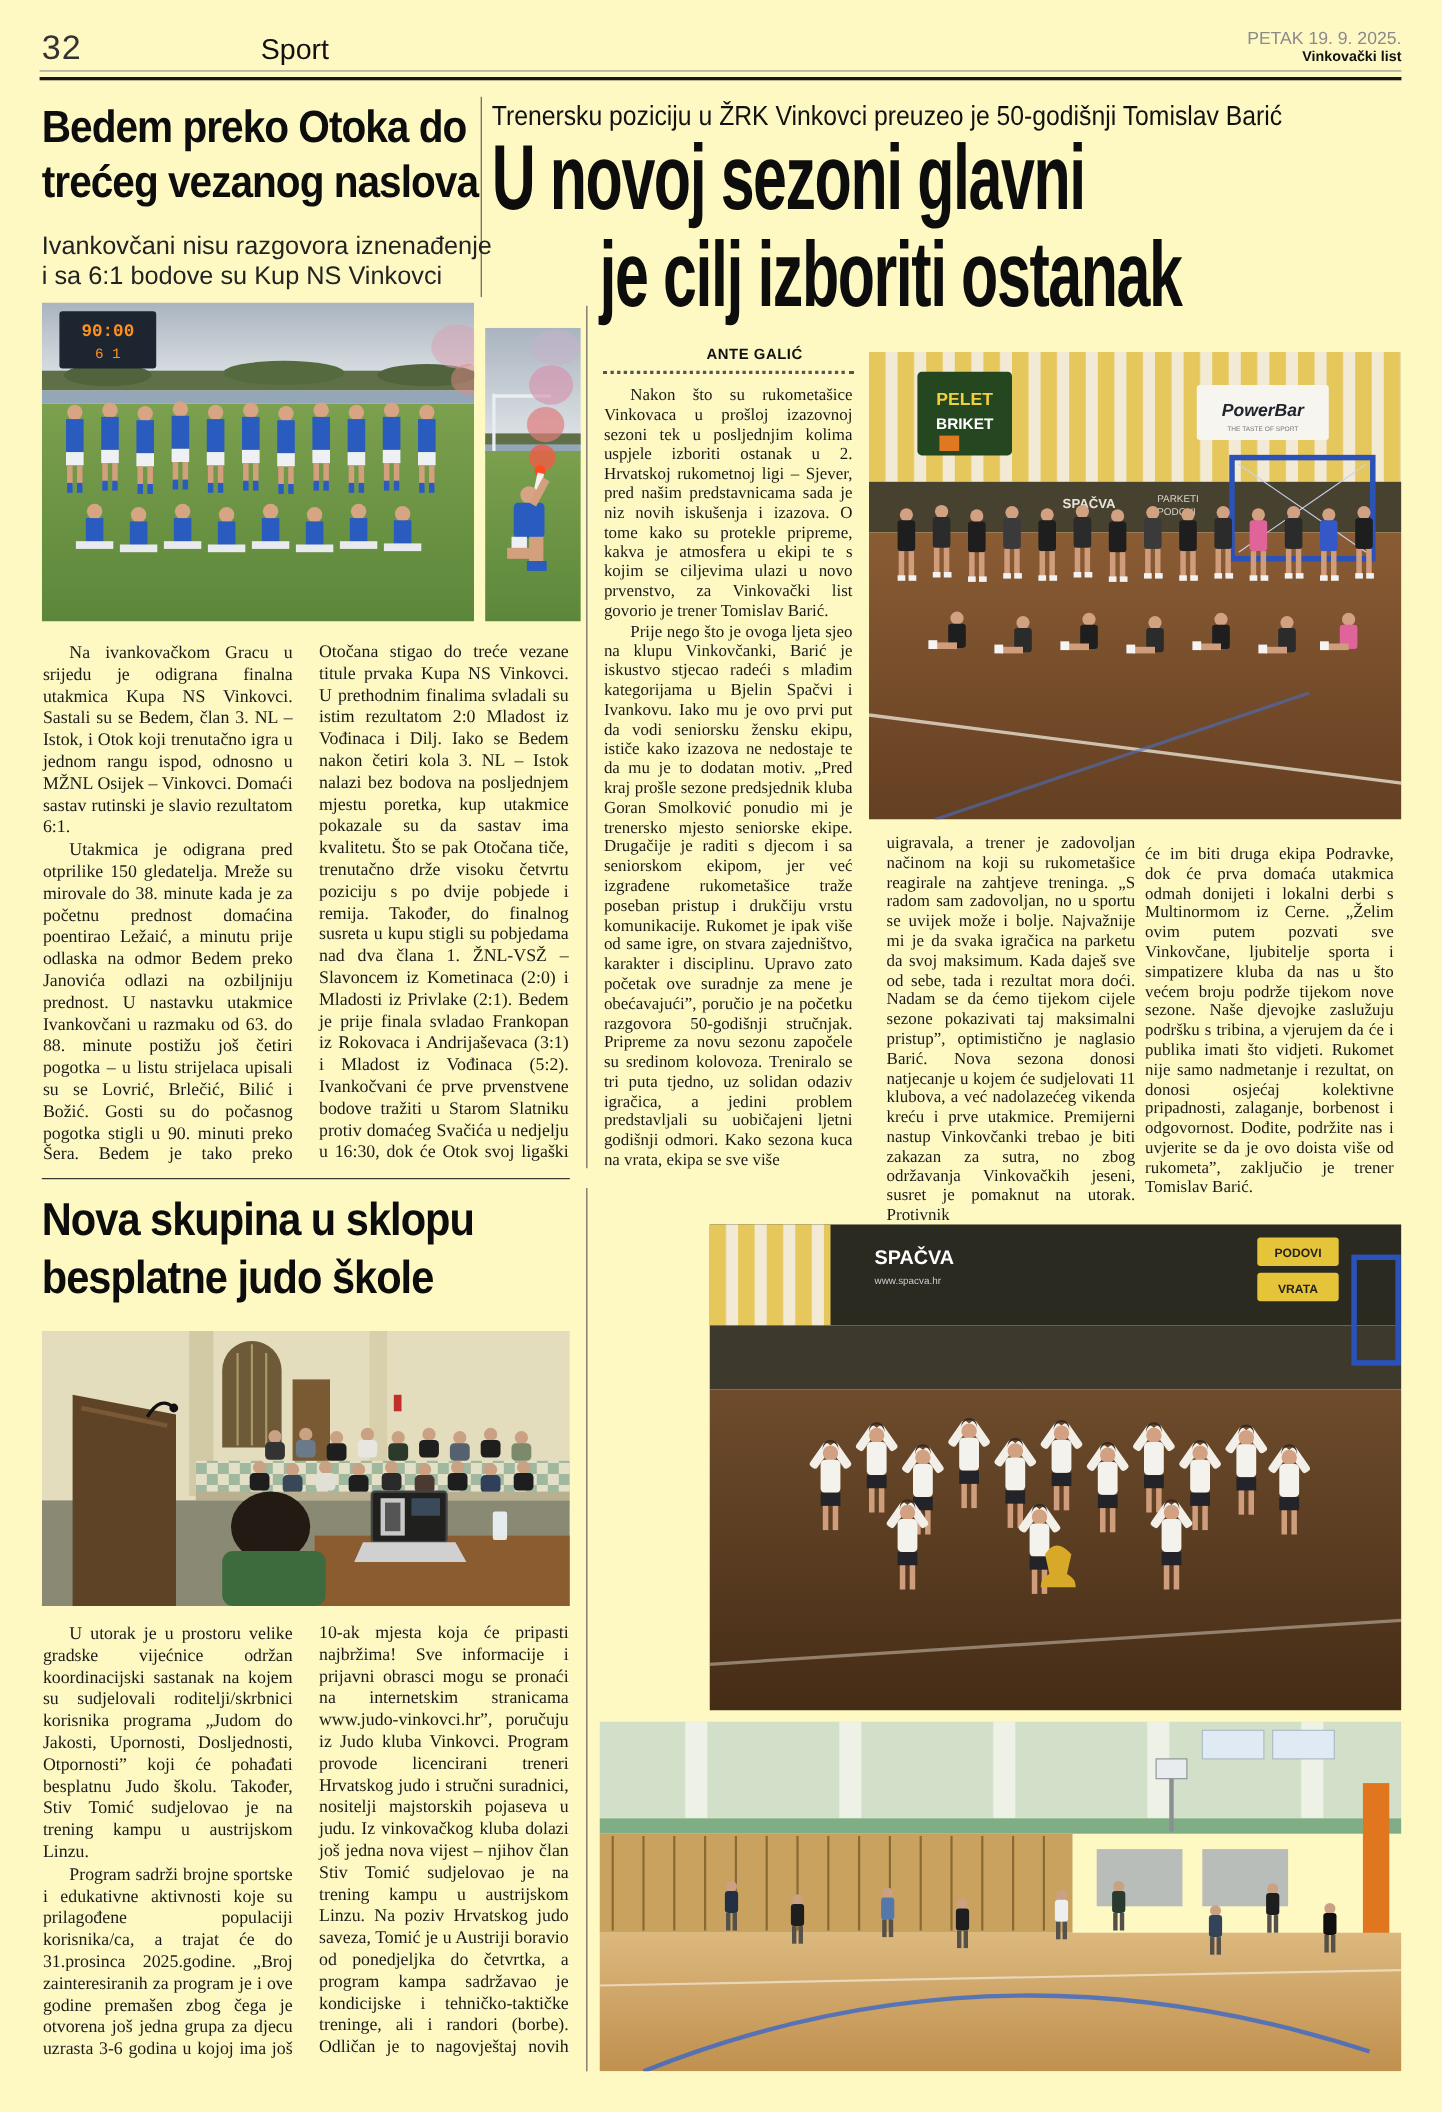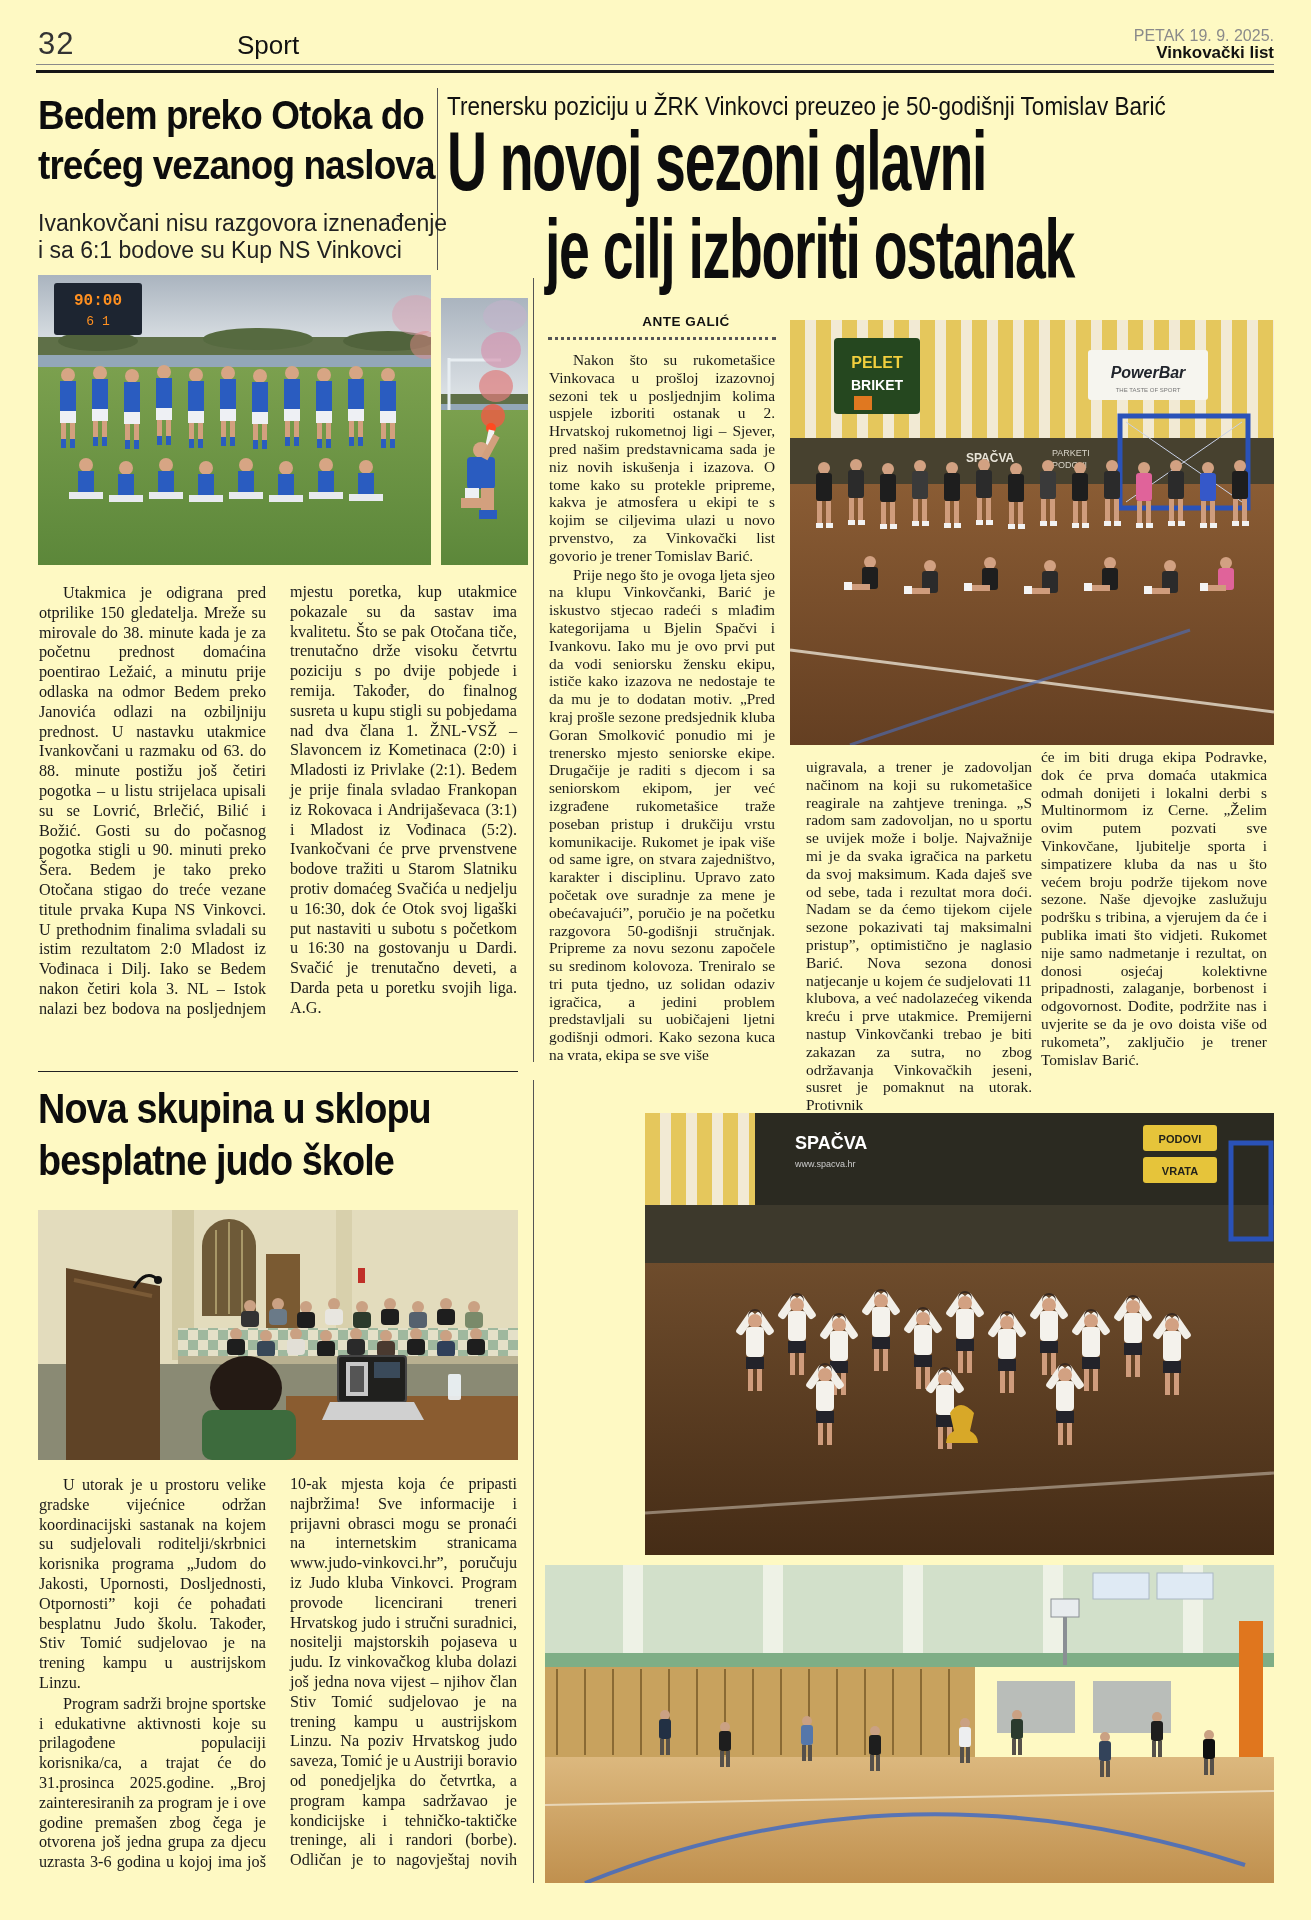--- a/index.html
+++ b/index.html
@@ -3,21 +3,21 @@
 <meta charset="utf-8">
 <style>
   html,body{margin:0;padding:0;background:#9a9a9a;}
   .page{position:relative;width:1311px;height:1920px;background:#fef9c3;overflow:hidden;
         font-family:"Liberation Serif",serif;color:#1a1a1a;}
   .abs{position:absolute;}
   
   .pagenum{font-family:"Liberation Sans",sans-serif;font-size:31px;font-weight:400;color:#333;letter-spacing:1px;}
   .section{font-family:"Liberation Sans",sans-serif;font-size:26px;font-weight:400;color:#111;}
   .hdate{font-family:"Liberation Sans",sans-serif;font-size:16px;color:#8a8a8a;text-align:right;}
-  .hpub{font-family:"Liberation Sans",sans-serif;font-size:17px;font-weight:800;color:#111;text-align:right;}
+  .hpub{font-family:"Liberation Sans",sans-serif;font-size:13px;font-weight:800;color:#111;text-align:right;}
   .rule-thin{border-top:1px solid #8a8a8a;height:0;}
   .rule-thick{border-top:3px solid #161616;height:0;}
   .vrule{width:0;border-left:1px solid #555;}
   .hrule{border-top:1.5px solid #222;height:0;}
   
   .hl{font-family:"Liberation Sans",sans-serif;font-weight:800;color:#0d0d0d;white-space:nowrap;
       transform:scaleX(.9);transform-origin:0 0;letter-spacing:-1px;}
   .hl-small{font-size:41px;line-height:50px;}
   .bighl{font-family:"Liberation Sans",sans-serif;font-weight:800;color:#0d0d0d;white-space:nowrap;
          font-size:84px;line-height:90px;letter-spacing:-2px;transform:scaleX(.66);transform-origin:0 0;}
@@ -130,38 +130,39 @@
     <circle cx="40" cy="152" r="8" fill="#d7a584"></circle>
     <rect x="26" y="159" width="28" height="32" rx="4" fill="#2a5cc0"></rect>
     <rect x="46" y="136" width="7" height="26" fill="#d3a07e" transform="rotate(28 49 149)"></rect>
     <rect x="24" y="190" width="14" height="11" fill="#eef0f4"></rect>
     <rect x="40" y="190" width="13" height="24" fill="#d3a07e"></rect>
     <rect x="20" y="200" width="22" height="10" fill="#d3a07e"></rect>
     <rect x="38" y="212" width="18" height="9" fill="#2a5cc0"></rect>
   </svg>
 
   <div class="abs body-col two-col" style="left:38px;top:583px;width:480px;height:480px;">
+    <p class="ind">Na ivankovačkom Gracu u srijedu je odigrana finalna utakmica Kupa NS Vinkovci. Sastali su se Bedem, član 3. NL – Istok, i Otok koji trenutačno igra u jednom rangu ispod, odnosno u MŽNL Osijek – Vinkovci. Domaći sastav rutinski je slavio rezultatom 6:1.</p>
     <p class="ind">Utakmica je odigrana pred otprilike 150 gledatelja. Mreže su mirovale do 38. minute kada je za početnu prednost domaćina poentirao Ležaić, a minutu prije odlaska na odmor Bedem preko Janovića odlazi na ozbiljniju prednost. U nastavku utakmice Ivankovčani u razmaku od 63. do 88. minute postižu još četiri pogotka – u listu strijelaca upisali su se Lovrić, Brlečić, Bilić i Božić. Gosti su do počasnog pogotka stigli u 90. minuti preko Šera. Bedem je tako preko Otočana stigao do treće vezane titule prvaka Kupa NS Vinkovci. U prethodnim finalima svladali su istim rezultatom 2:0 Mladost iz Vođinaca i Dilj. Iako se Bedem nakon četiri kola 3. NL – Istok nalazi bez bodova na posljednjem mjestu poretka, kup utakmice pokazale su da sastav ima kvalitetu. Što se pak Otočana tiče, trenutačno drže visoku četvrtu poziciju s po dvije pobjede i remija. Također, do finalnog susreta u kupu stigli su pobjedama nad dva člana 1. ŽNL-VSŽ – Slavoncem iz Kometinaca (2:0) i Mladosti iz Privlake (2:1). Bedem je prije finala svladao Frankopan iz Rokovaca i Andrijaševaca (3:1) i Mladost iz Vođinaca (5:2). Ivankočvani će prve prvenstvene bodove tražiti u Starom Slatniku protiv domaćeg Svačića u nedjelju u 16:30, dok će Otok svoj ligaški put nastaviti u subotu s početkom u 16:30 na gostovanju u Dardi. Svačić je trenutačno deveti, a Darda peta u poretku svojih liga. A.G.</p>
   </div>
 
   <div class="abs kicker" style="left:447px;top:92px;">Trenersku poziciju u ŽRK Vinkovci preuzeo je 50-godišnji Tomislav Barić</div>
   <div class="abs bighl" style="left:447px;top:116px;">U novoj sezoni glavni</div>
   <div class="abs bighl" style="left:545px;top:204px;">je cilj izboriti ostanak</div>
 
   <div class="abs byline" style="left:572px;top:314px;width:228px;">ANTE GALIĆ</div>
   <div class="abs dotrule" style="left:548px;top:337px;width:228px;"></div>
 
   <div class="abs body-col-sm" style="left:548px;top:350px;width:228px;height:760px;">
     <p class="ind">Nakon što su rukometašice Vinkovaca u prošloj izazovnoj sezoni tek u posljednjim kolima uspjele izboriti ostanak u 2. Hrvatskoj rukometnoj ligi – Sjever, pred našim predstavnicama sada je niz novih iskušenja i izazova. O tome kako su protekle pripreme, kakva je atmosfera u ekipi te s kojim se ciljevima ulazi u novo prvenstvo, za Vinkovački list govorio je trener Tomislav Barić.</p>
     <p class="ind">Prije nego što je ovoga ljeta sjeo na klupu Vinkovčanki, Barić je iskustvo stjecao radeći s mlađim kategorijama u Bjelin Spačvi i Ivankovu. Iako mu je ovo prvi put da vodi seniorsku žensku ekipu, ističe kako izazova ne nedostaje te da mu je to dodatan motiv. „Pred kraj prošle sezone predsjednik kluba Goran Smolković ponudio mi je trenersko mjesto seniorske ekipe. Drugačije je raditi s djecom i sa seniorskom ekipom, jer već izgrađene rukometašice traže poseban pristup i drukčiju vrstu komunikacije. Rukomet je ipak više od same igre, on stvara zajedništvo, karakter i disciplinu. Upravo zato početak ove suradnje za mene je obećavajući”, poručio je na početku razgovora 50-godišnji stručnjak. Pripreme za novu sezonu započele su sredinom kolovoza. Treniralo se tri puta tjedno, uz solidan odaziv igračica, a jedini problem predstavljali su uobičajeni ljetni godišnji odmori. Kako sezona kuca na vrata, ekipa se sve više</p>
   </div>
   <div class="abs body-col-sm" style="left:805px;top:757px;width:228px;height:353px;">
     <p>uigravala, a trener je zadovoljan načinom na koji su rukometašice reagirale na zahtjeve treninga. „S radom sam zadovoljan, no u sportu se uvijek može i bolje. Najvažnije mi je da svaka igračica na parketu da svoj maksimum. Kada daješ sve od sebe, tada i rezultat mora doći. Nadam se da ćemo tijekom cijele sezone pokazivati taj maksimalni pristup”, optimistično je naglasio Barić. Nova sezona donosi natjecanje u kojem će sudjelovati 11 klubova, a već nadolazećeg vikenda kreću i prve utakmice. Premijerni nastup Vinkovčanki trebao je biti zakazan za sutra, no zbog održavanja Vinkovačkih jeseni, susret je pomaknut na utorak. Protivnik</p>
   </div>
-  <div class="abs body-col-sm" style="left:1040px;top:747px;width:228px;height:353px;">
+  <div class="abs body-col-sm" style="left:1040px;top:767px;width:228px;height:353px;">
     <p>će im biti druga ekipa Podravke, dok će prva domaća utakmica odmah donijeti i lokalni derbi s Multinormom iz Cerne. „Želim ovim putem pozvati sve Vinkovčane, ljubitelje sporta i simpatizere kluba da nas u što većem broju podrže tijekom nove sezone. Naše djevojke zaslužuju podršku s tribina, a vjerujem da će i publika imati što vidjeti. Rukomet nije samo nadmetanje i rezultat, on donosi osjećaj kolektivne pripadnosti, zalaganje, borbenost i odgovornost. Dođite, podržite nas i uvjerite se da je ovo doista više od rukometa”, zaključio je trener Tomislav Barić.</p>
   </div>
 
   <svg class="abs photo" style="left:790px;top:320px;" width="484" height="425" viewBox="0 0 484 425">
     <defs>
       <pattern id="stripes" patternUnits="userSpaceOnUse" width="26" height="10">
         <rect width="26" height="10" fill="#e5c75c"></rect>
         <rect x="15" width="11" height="10" fill="#f2ead4"></rect>
       </pattern>
       <linearGradient id="wood1" x1="0" y1="0" x2="0" y2="1">

